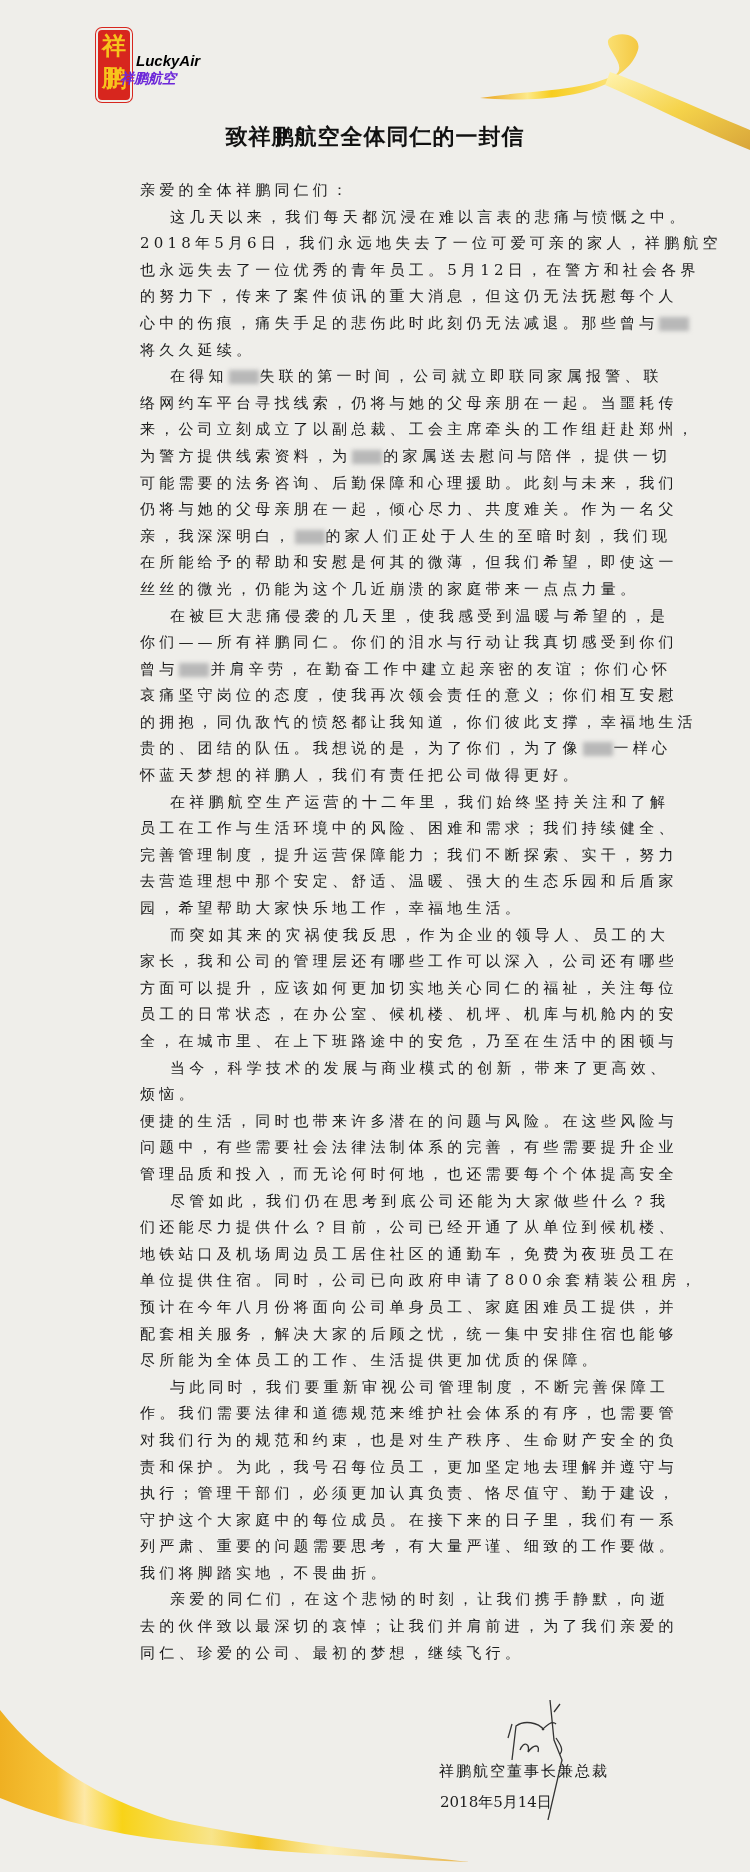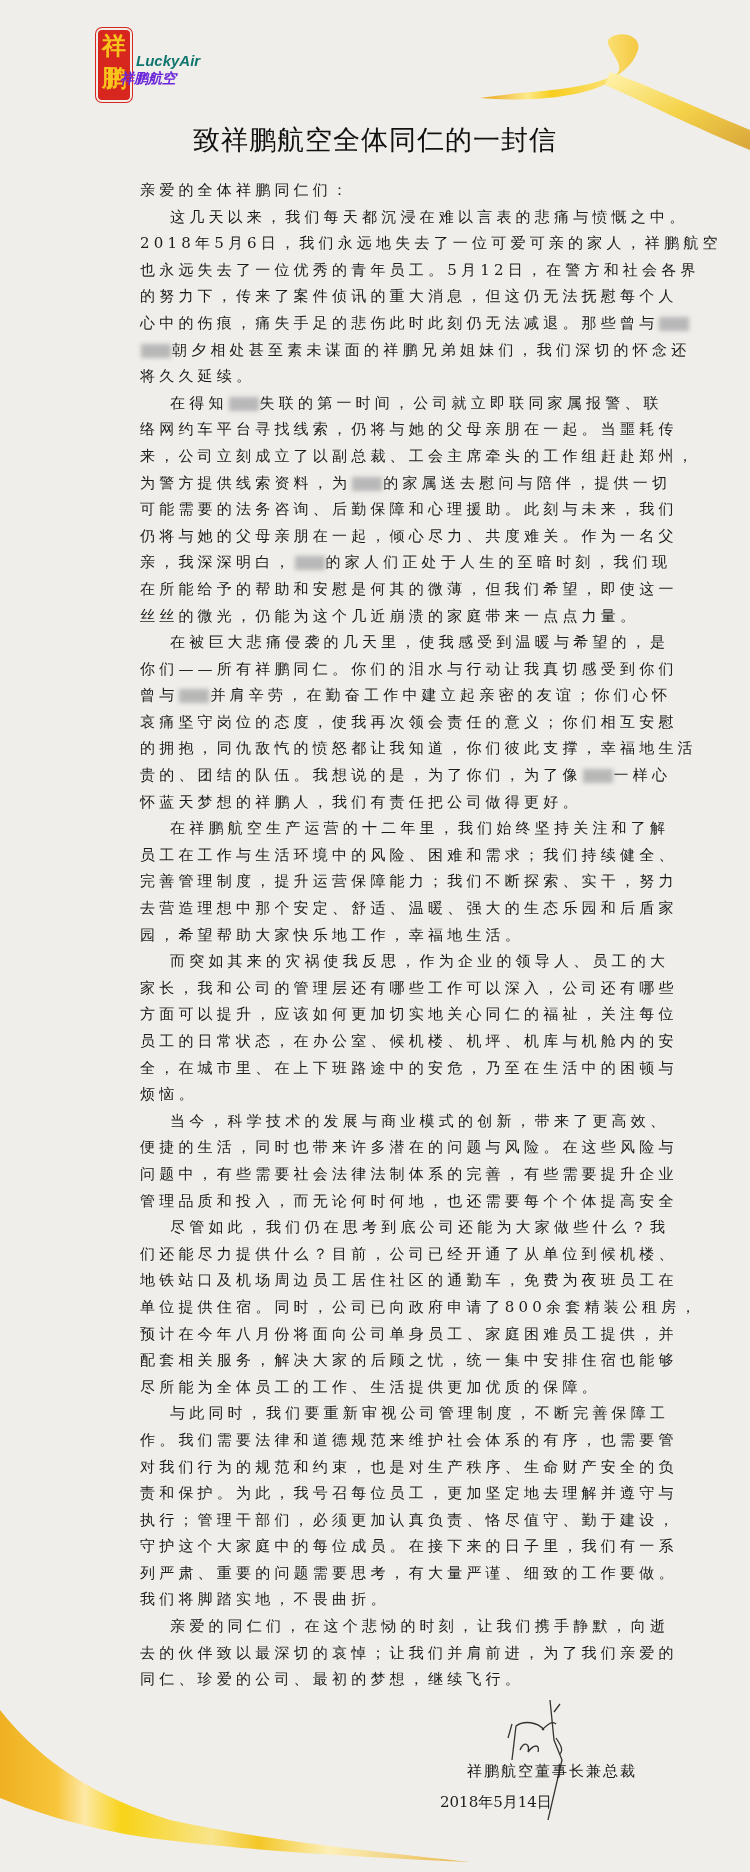--- a/index.html
+++ b/index.html
@@ -12,44 +12,44 @@
   .logo { position: absolute; left: 98px; top: 30px; width: 140px; height: 75px; }
   .seal {
     position: absolute; left: 0; top: 0; width: 32px; height: 70px;
     background: #d7261e; border-radius: 4px;
     color: #f7c51c; font-weight: bold; font-size: 24px; line-height: 32px;
     text-align: center; font-family: "DejaVu Sans", sans-serif;
     box-shadow: 0 0 0 2px #efeeea, 0 0 0 3px #d7261e;
   }
   .seal span { display: block; }
   .brand-en {
-    position: absolute; left: 38px; top: 22px; color: #0f766e;
+    position: absolute; left: 38px; top: 22px; color: #000000;
     font-family: "Liberation Sans", sans-serif; font-style: italic; font-weight: bold;
     font-size: 15px; letter-spacing: 0;
   }
   .brand-cn {
     position: absolute; left: 22px; top: 40px; color: #6d28d9;
     font-family: "DejaVu Sans", sans-serif; font-style: italic; font-weight: bold;
     font-size: 14px;
   }
   .ribbon-top { position: absolute; left: 470px; top: 20px; }
   .ribbon-bottom { position: absolute; left: 0; top: 1700px; }
   .title {
     position: absolute; left: 0; width: 750px; top: 122px; text-align: center;
-    font-size: 27px; font-weight: normal; letter-spacing: 1px; color: #111;
+    font-size: 22px; font-weight: bold; letter-spacing: 1px; color: #111;
   }
   .letter {
     position: absolute; left: 140px; top: 177px; width: 480px;
     font-size: 15px; line-height: 26.6px;
   }
   .line { white-space: nowrap; letter-spacing: 4.2px; height: 26.6px; }
   .line.indent { padding-left: 30px; }
   .blur { display: inline-block; width: 30px; height: 14px; background: #b8b8b8; filter: blur(2px); vertical-align: middle; margin: 0 1px; }
   .signature { position: absolute; left: 490px; top: 1700px; }
-  .sign-title { position: absolute; left: 452px; top: 1762px; width: 200px; text-align: center; font-size: 15px; letter-spacing: 2px; }
+  .sign-title { position: absolute; left: 424px; top: 1762px; width: 200px; text-align: center; font-size: 15px; letter-spacing: 2px; }
   .sign-date { position: absolute; left: 440px; top: 1793px; width: 200px; text-align: left; font-size: 15px; }
 </style>
 </head>
 <body>
 
 <div class="logo">
   <div class="seal">
     <span>祥</span>
     <span>鹏</span>
   </div>
@@ -79,21 +79,20 @@
 <div class="title">致祥鹏航空全体同仁的一封信</div>
 
 <div class="letter">
   <div class="line">亲爱的全体祥鹏同仁们：</div>
   <div id="paras">
       <div class="line indent">这几天以来，我们每天都沉浸在难以言表的悲痛与愤慨之中。</div>
       <div class="line">2018年5月6日，我们永远地失去了一位可爱可亲的家人，祥鹏航空</div>
       <div class="line">也永远失去了一位优秀的青年员工。5月12日，在警方和社会各界</div>
       <div class="line">的努力下，传来了案件侦讯的重大消息，但这仍无法抚慰每个人</div>
       <div class="line">心中的伤痕，痛失手足的悲伤此时此刻仍无法减退。那些曾与<span class="blur"></span></div>
-      <div class="line"><span class="blur"></span>朝夕相处甚至素未谋面的祥鹏兄弟姐妹们，我们深切的怀念还</div>
       <div class="line">将久久延续。</div>
       <div class="line indent">在得知<span class="blur"></span>失联的第一时间，公司就立即联同家属报警、联</div>
       <div class="line">络网约车平台寻找线索，仍将与她的父母亲朋在一起。当噩耗传</div>
       <div class="line">来，公司立刻成立了以副总裁、工会主席牵头的工作组赶赴郑州，</div>
       <div class="line">为警方提供线索资料，为<span class="blur"></span>的家属送去慰问与陪伴，提供一切</div>
       <div class="line">可能需要的法务咨询、后勤保障和心理援助。此刻与未来，我们</div>
       <div class="line">仍将与她的父母亲朋在一起，倾心尽力、共度难关。作为一名父</div>
       <div class="line">亲，我深深明白，<span class="blur"></span>的家人们正处于人生的至暗时刻，我们现</div>
       <div class="line">在所能给予的帮助和安慰是何其的微薄，但我们希望，即使这一</div>
       <div class="line">丝丝的微光，仍能为这个几近崩溃的家庭带来一点点力量。</div>
@@ -107,22 +106,22 @@
       <div class="line indent">在祥鹏航空生产运营的十二年里，我们始终坚持关注和了解</div>
       <div class="line">员工在工作与生活环境中的风险、困难和需求；我们持续健全、</div>
       <div class="line">完善管理制度，提升运营保障能力；我们不断探索、实干，努力</div>
       <div class="line">去营造理想中那个安定、舒适、温暖、强大的生态乐园和后盾家</div>
       <div class="line">园，希望帮助大家快乐地工作，幸福地生活。</div>
       <div class="line indent">而突如其来的灾祸使我反思，作为企业的领导人、员工的大</div>
       <div class="line">家长，我和公司的管理层还有哪些工作可以深入，公司还有哪些</div>
       <div class="line">方面可以提升，应该如何更加切实地关心同仁的福祉，关注每位</div>
       <div class="line">员工的日常状态，在办公室、候机楼、机坪、机库与机舱内的安</div>
       <div class="line">全，在城市里、在上下班路途中的安危，乃至在生活中的困顿与</div>
+      <div class="line indent">当今，科学技术的发展与商业模式的创新，带来了更高效、</div>
       <div class="line">烦恼。</div>
-      <div class="line indent">当今，科学技术的发展与商业模式的创新，带来了更高效、</div>
       <div class="line">便捷的生活，同时也带来许多潜在的问题与风险。在这些风险与</div>
       <div class="line">问题中，有些需要社会法律法制体系的完善，有些需要提升企业</div>
       <div class="line">管理品质和投入，而无论何时何地，也还需要每个个体提高安全</div>
       <div class="line indent">尽管如此，我们仍在思考到底公司还能为大家做些什么？我</div>
       <div class="line">们还能尽力提供什么？目前，公司已经开通了从单位到候机楼、</div>
       <div class="line">地铁站口及机场周边员工居住社区的通勤车，免费为夜班员工在</div>
       <div class="line">单位提供住宿。同时，公司已向政府申请了800余套精装公租房，</div>
       <div class="line">预计在今年八月份将面向公司单身员工、家庭困难员工提供，并</div>
       <div class="line">配套相关服务，解决大家的后顾之忧，统一集中安排住宿也能够</div>
       <div class="line">尽所能为全体员工的工作、生活提供更加优质的保障。</div>

